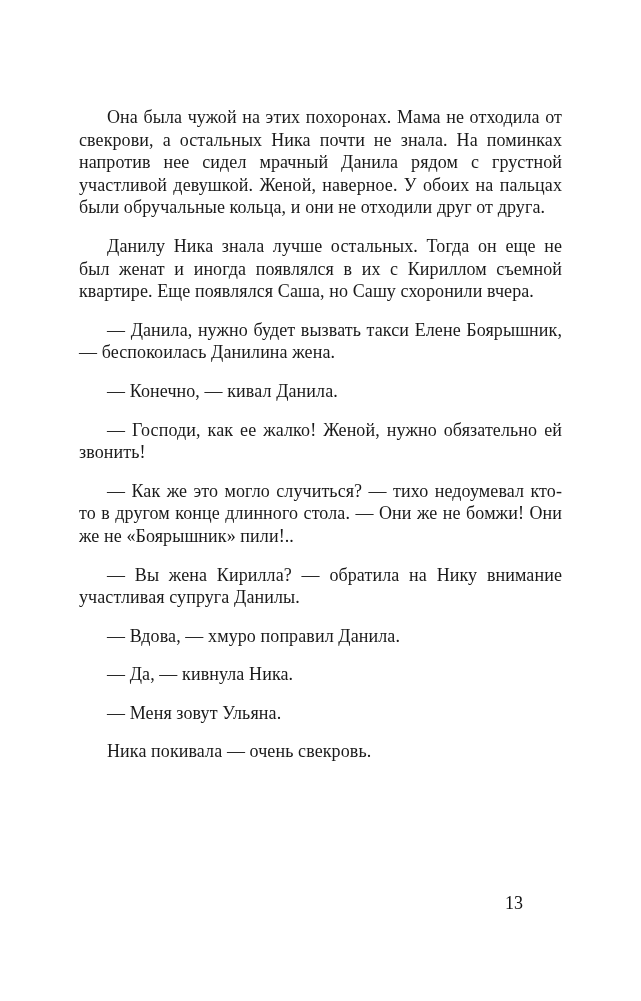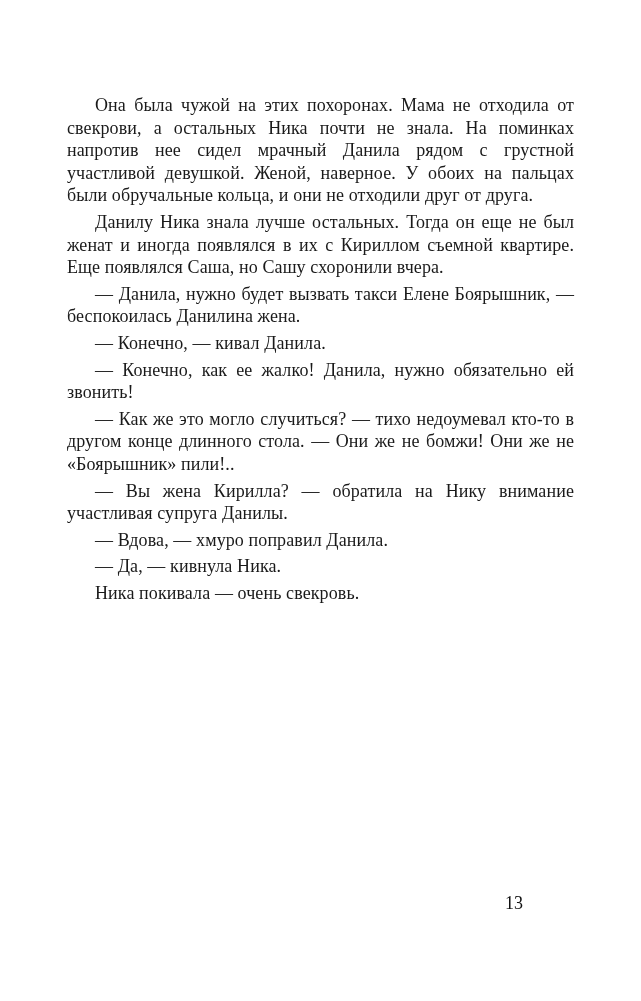--- a/index.html
+++ b/index.html
@@ -29,21 +29,21 @@
       top: 90px;
       width: 515px;
       font-size: 18px;
       line-height: 22.6px;
       text-align: justify;
       hyphens: auto;
       -webkit-hyphens: auto;
       letter-spacing: 0.1px;
     }
     .page-text p {
-      margin: 4px;
+      margin: 16px;
       padding: 0;
       text-indent: 28px;
     }
     .page-number {
       position: absolute;
       right: 118px;
       top: 893px;
       font-size: 18px;
       font-weight: normal;
       color: #111111;
@@ -52,21 +52,22 @@
   </style>
 </head>
 <body>
 
 <div class="book-page">
   <div class="page-text" lang="ru">
     <p>Она была чужой на этих похоронах. Мама не отходила от свекрови, а остальных Ника почти не знала. На поминках напротив нее сидел мрачный Данила рядом с грустной участливой девушкой. Женой, наверное. У обоих на пальцах были обручальные кольца, и они не отходили друг от друга.</p>
     <p>Данилу Ника знала лучше остальных. Тогда он еще не был женат и иногда появлялся в их с Кириллом съемной квартире. Еще появлялся Саша, но Сашу схоронили вчера.</p>
     <p>— Данила, нужно будет вызвать такси Елене Боярышник, — беспокоилась Данилина жена.</p>
     <p>— Конечно, — кивал Данила.</p>
-    <p>— Конечно, как ее жалко! Данила, нужно обязательно ей звонить!</p>
+    <p>— Господи, как ее жалко! Женой, нужно обязательно ей звонить!</p>
     <p>— Как же это могло случиться? — тихо недоумевал кто-то в другом конце длинного стола. — Они же не бомжи! Они же не «Боярышник» пили!..</p>
     <p>— Вы жена Кирилла? — обратила на Нику внимание участливая супруга Данилы.</p>
     <p>— Вдова, — хмуро поправил Данила.</p>
     <p>— Да, — кивнула Ника.</p>
+    <p>— Меня зовут Ульяна.</p>
     <p>Ника покивала — очень свекровь.</p>
   </div>
   <div class="page-number">13</div>
 </div>
 
 </body></html>

